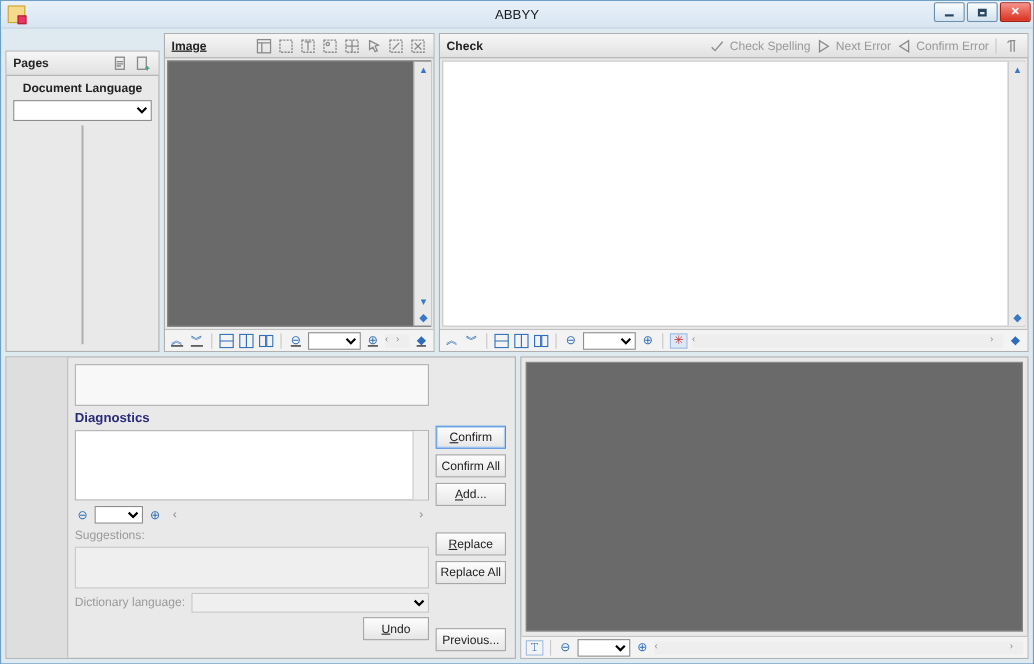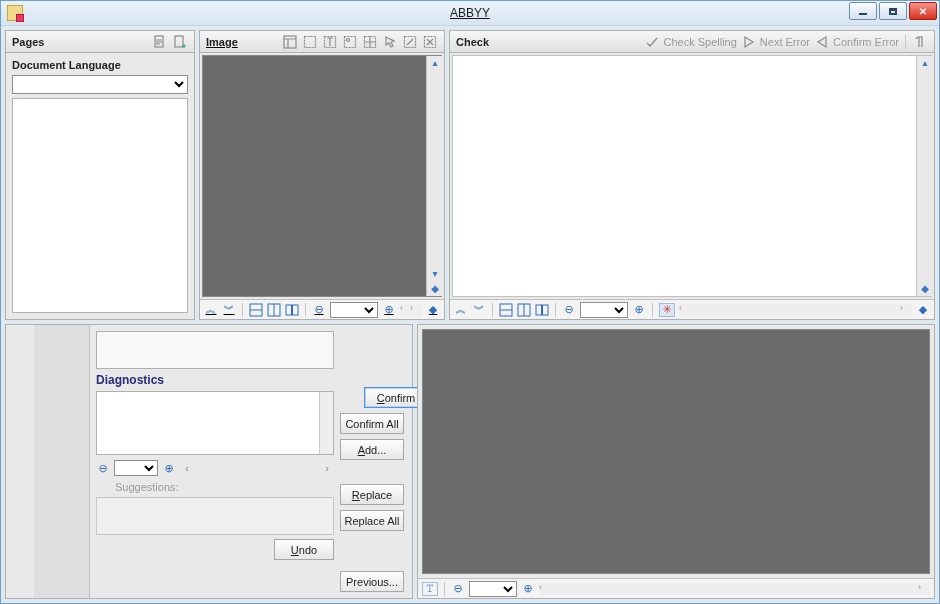--- a/index.html
+++ b/index.html
@@ -6,21 +6,21 @@
   html, body { margin:0; padding:0; font-family: "Segoe UI", Tahoma, sans-serif; font-size:11px; }
   body { width:940px; height:604px; background:#fff; overflow:hidden; }
 
   
   .window { width:940px; height:604px; border:1px solid #6fa0c8; background:#dfe9f0;
             display:flex; flex-direction:column; }
   .titlebar { height:26px; background:linear-gradient(#e8f1f9,#d8e5f1);
               display:flex; align-items:center; position:relative; border-bottom:1px solid #c3d3e2;}
   .title-icon { width:16px; height:16px; margin:0 6px; background:#f5da8d; border:1px solid #c9a735; position:relative;}
   .title-icon::after{content:""; position:absolute; width:6px; height:6px; right:-2px; bottom:-2px; background:#e36; border:1px solid #a23;}
-  .title-text { position:absolute; left:50%; transform:translateX(-50%); color:#1a1a1a; font-size:12px;text-decoration:underline;}
+  .title-text { position:absolute; left:50%; transform:translateX(-50%); color:#1a1a1a; font-size:12px;}
   .win-btns { position:absolute; right:2px; top:1px; display:flex; gap:2px;}
   .win-btn { width:28px; height:18px; border:1px solid #6e8da8; border-radius:2px;
              background:linear-gradient(#fafdff,#d2e2f0); display:flex; align-items:center; justify-content:center;
              font-size:10px; color:#28475f; position:relative; cursor:default;}
   .win-btn.close { background:linear-gradient(#f6918b,#d9301e); border-color:#a02014; color:#fff; font-weight:bold;}
   .win-btn.min::after{content:""; width:8px; height:2px; background:#28475f; position:absolute; bottom:4px;}
   .win-btn.max::after{content:""; width:8px; height:7px; border:2px solid #28475f; border-top-width:3px; box-sizing:border-box;}
   .win-btn.close::after{content:"✕"; font-size:10px;}
 
   .client { flex:1; display:flex; flex-direction:column; padding:4px; gap:4px;}
@@ -33,22 +33,22 @@
   .panel-hdr { height:22px; background:linear-gradient(#f6f6f6,#e1e1e1); border-bottom:1px solid #b0b0b0;
                display:flex; align-items:center; padding:0 6px; gap:4px;}
   .panel-hdr strong { font-weight:bold; font-size:11px; color:#222;}
   .spacer { flex:1; }
   .ico { width:16px; height:16px; display:inline-flex; align-items:center; justify-content:center; color:#777;
          font-size:11px; cursor:default;}
   .ico svg { width:14px; height:14px; stroke:#8a8a8a; fill:none; stroke-width:1.2;}
   .lnkbtn { color:#999; font-size:11px; display:flex; align-items:center; gap:3px; cursor:default;}
 
   
-  .pages { width:190px;}
-  .pages-body { padding:6px; display:flex; flex-direction:column; gap:4px; flex:1;}
+  .pages { width:140px;margin-top:16px;}
+  .pages-body { padding:6px; display:flex; flex-direction:column; gap:4px; flex:1;align-items:center;}
   .doclang { font-weight:bold; font-size:11px; color:#222;}
   select.combo { width:100%; height:19px; border:1px solid #8d8d8d; background:#fff; font-size:11px;}
   .pages-list { flex:1; background:#fff; border:1px solid #b0b0b0;}
 
   
   .image { flex:0 0 246px;text-decoration:underline;}
   .dark-view { flex:1; background:#6a6a6a; border:1px solid #888; margin:2px; position:relative;}
   .vscroll { position:absolute; right:-1px; top:0; bottom:0; width:16px; background:#e9e9e9; border-left:1px solid #c0c0c0;}
   .vscroll .arrow { position:absolute; left:2px; width:12px; height:12px; color:#3a78c6; font-size:10px; text-align:center;}
   .vscroll .arrow.up{ top:1px;} .vscroll .arrow.dn{ bottom:16px;}
@@ -60,39 +60,39 @@
   .zoomsel{ width:48px; height:16px; border:1px solid #8d8d8d; background:#fff; font-size:10px;}
   .hscroll { flex:1; height:12px; position:relative; background:#eee;}
   .hscroll .la, .hscroll .ra { width:12px; color:#888; font-size:9px; position:absolute; top:-1px;}
   .hscroll .la{left:0;} .hscroll .ra{right:0;}
 
   
   .textp { flex:1;}
   .white-view { flex:1; background:#fff; border:1px solid #c0c0c0; margin:2px; position:relative;}
 
   
-  .diag-area { width:408px; display:flex; border:1px solid #b0b0b0; background:#e9e9e9;padding-left:28px;}
+  .diag-area { width:464px; display:flex; border:1px solid #b0b0b0; background:#e9e9e9;}
   .diag-tabs { width:56px; background:#dedede; border-right:1px solid #c0c0c0;}
   .diag-body { flex:1; padding:6px; display:flex; gap:6px;}
   .diag-left { flex:1; display:flex; flex-direction:column; gap:4px;}
   .input-wide { height:38px; background:#f8f8f8; border:1px solid #b0b0b0; }
   .diag-title{ font-weight:bold; color:#2a2a7a; font-size:12px;}
   .diag-editor{ height:64px; background:#fff; border:1px solid #b0b0b0; position:relative;}
   .diag-editor .vs{ position:absolute; right:0; top:0; bottom:0; width:14px; background:#eee; border-left:1px solid #ccc;}
   .mini-strip{ display:flex; align-items:center; gap:4px; height:18px;}
-  .lbl-dim{ color:#9a9a9a; font-size:11px;margin-left:19px;}
+  .lbl-dim{ color:#9a9a9a; font-size:11px;}
   .sugg-box{ height:38px; background:#efefef; border:1px solid #c7c7c7;}
   .lang-row{ display:flex; align-items:center; gap:6px;}
   .lang-sel{ flex:1; height:18px; border:1px solid #c7c7c7; background:#efefef;}
   .undo-row{ display:flex; justify-content:flex-end;text-align:center;}
   .btn { width:60px; height:21px; border:1px solid #a7a7a7; background:linear-gradient(#fdfdfd,#e6e6e6);
          font-size:11px; color:#222; display:flex; align-items:center; justify-content:center; cursor:default;}
   .diag-right{ width:66px; display:flex; flex-direction:column; gap:5px; padding-top:56px;}
   .diag-right .btn{ width:64px;}
-  .btn.primary{ border:1px solid #4b8fe0; box-shadow: inset 0 0 0 1px #b6d4f6; margin-left: 24px;}
+  .btn.primary{ border:1px solid #4b8fe0; box-shadow: inset 0 0 0 1px #b6d4f6;}
 
   
   .preview { flex:1; display:flex; flex-direction:column; border:1px solid #b0b0b0; background:#e9e9e9;}
   .preview .dark-view{ margin:4px;}
   .preview .strip{ border-top:1px solid #c0c0c0;}
   .first-underline::first-letter { text-decoration: underline; }
 </style>
 </head>
 <body>
 
@@ -322,20 +322,24 @@
             <div class="mini-strip">
               <span class="sm">⊖</span>
               <select class="zoomsel" style="width:44px" value=""></select>
               <span class="sm">⊕</span>
               <span class="sm gray">‹</span>
               <span class="spacer"></span>
               <span class="sm gray">›</span>
             </div>
             <div class="lbl-dim">Suggestions:</div>
             <div class="sugg-box"></div>
+            <div class="lang-row">
+              <span class="lbl-dim">Dictionary language:</span>
+              <select class="lang-sel" value=""></select>
+            </div>
             <div class="undo-row">
               <div class="btn">
                   <span class="first-underline">Undo</span>
                 </div>
             </div>
           </div>
 
           <div class="diag-right">
             <div class="btn primary">
                 <span class="first-underline">Confirm</span>

